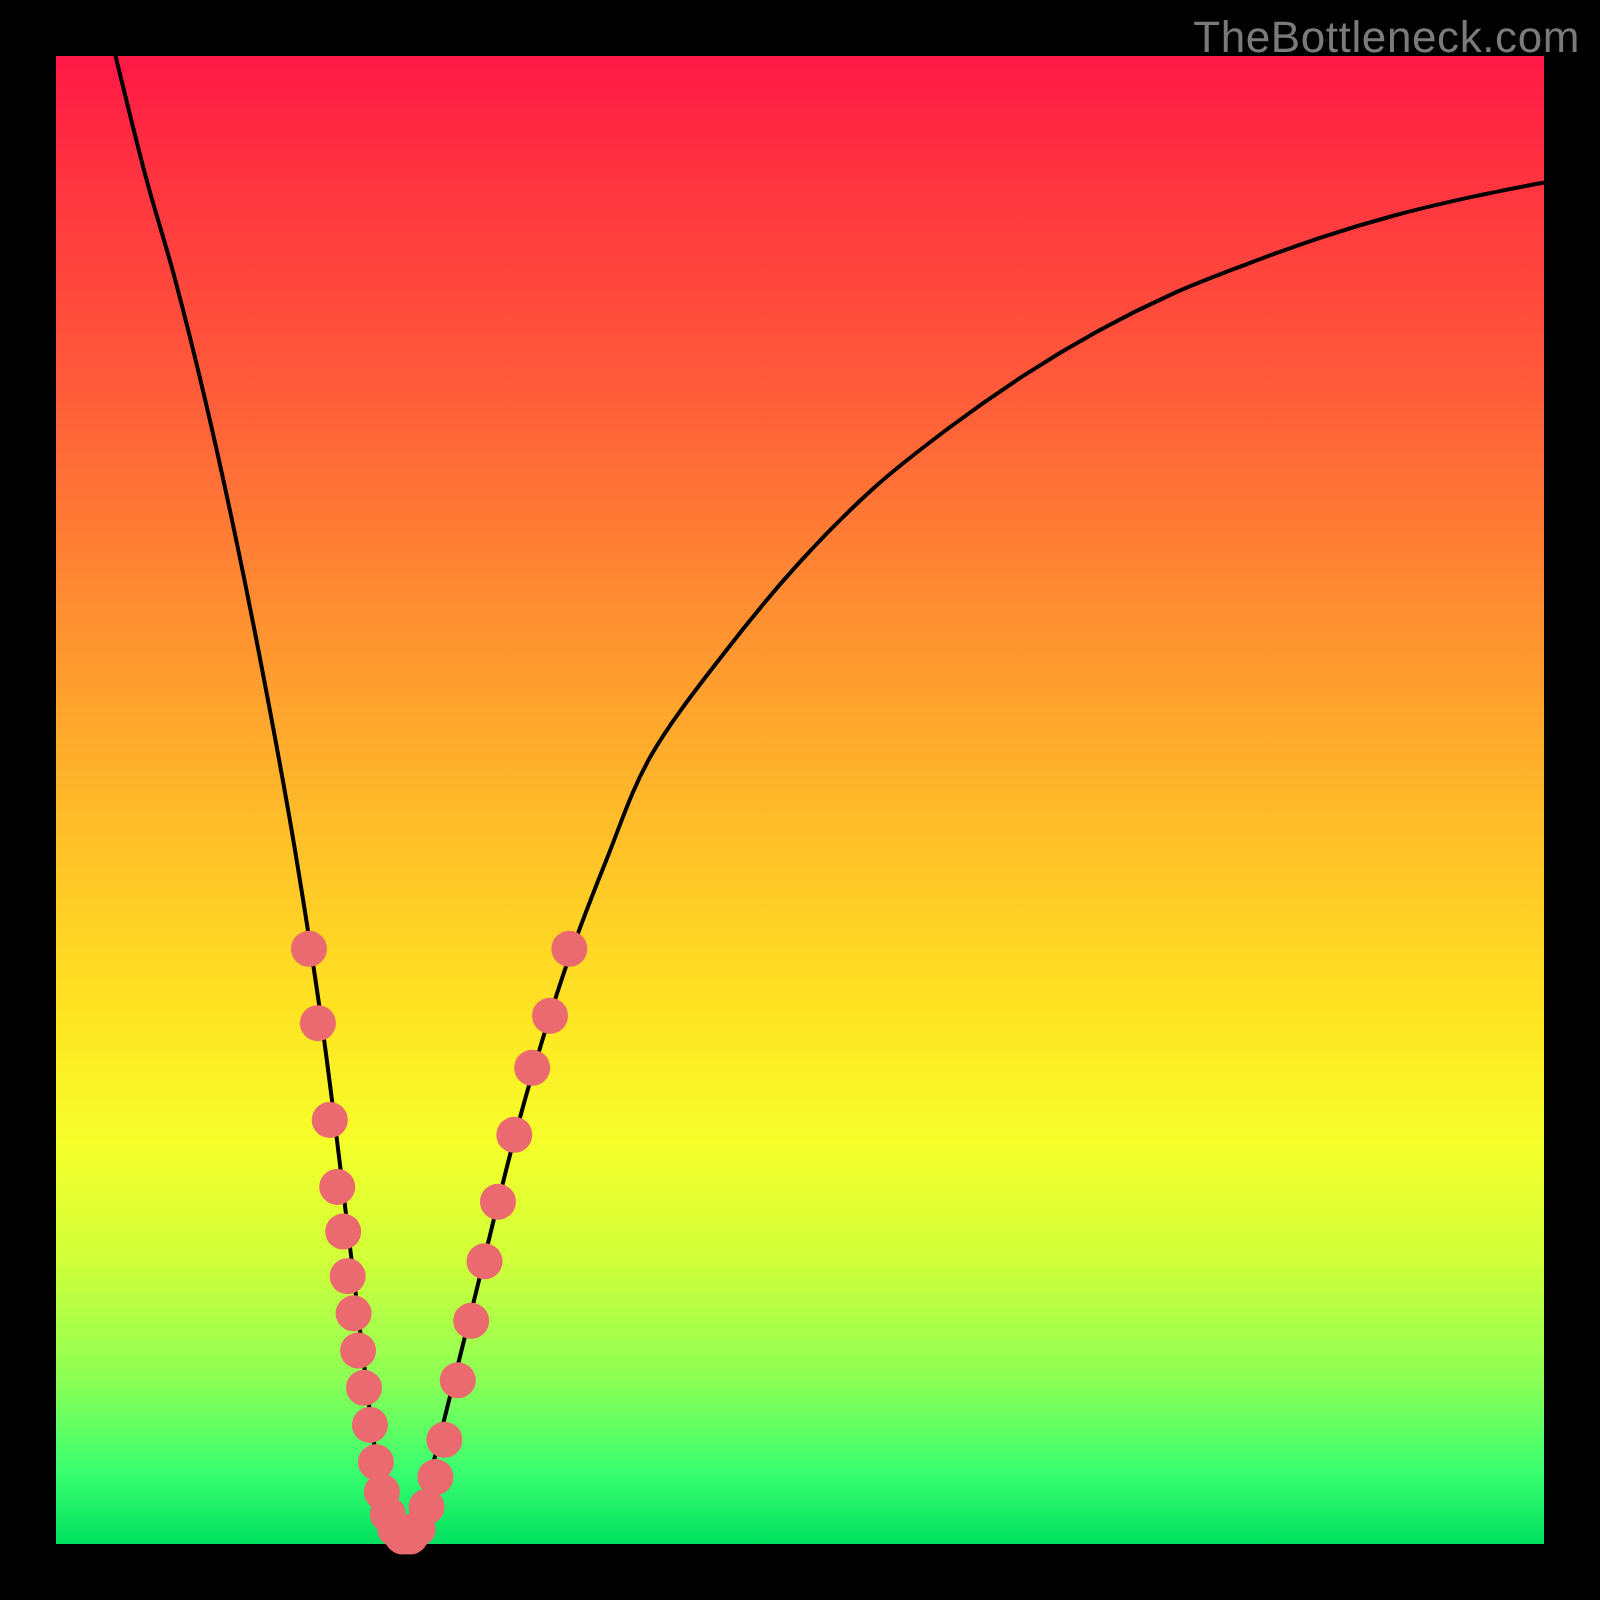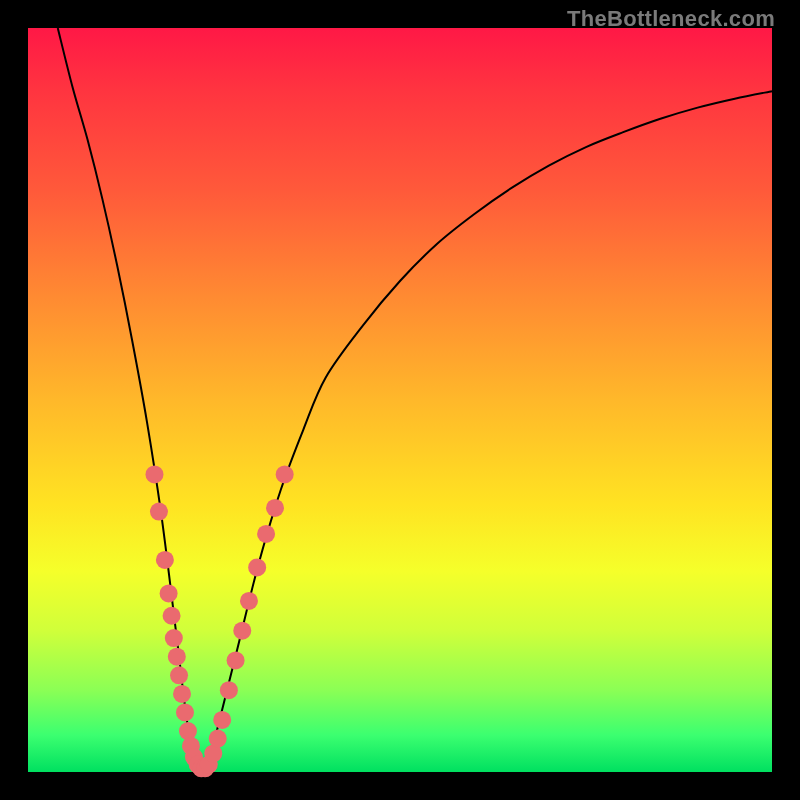--- a/index.html
+++ b/index.html
@@ -35,24 +35,24 @@
       #ffe322 64%,
       #f5ff2a 73%,
       #d0ff3a 81%,
       #8bff55 89%,
       #3cff70 95%,
       #00e060 100%);
   }
   .watermark {
     position: absolute;
     top: 6px;
-    right: 25px;
+    right: 10px;
     color: #7a7a7a;
     font-size: 22px;
-    font-weight: 700;
+    font-weight: 400;
     letter-spacing: 0.3px;
     user-select: none;
   }
   svg.curve {
     position: absolute;
     left: 0;
     top: 0;
     width: 744px;
     height: 744px;
     overflow: visible;

